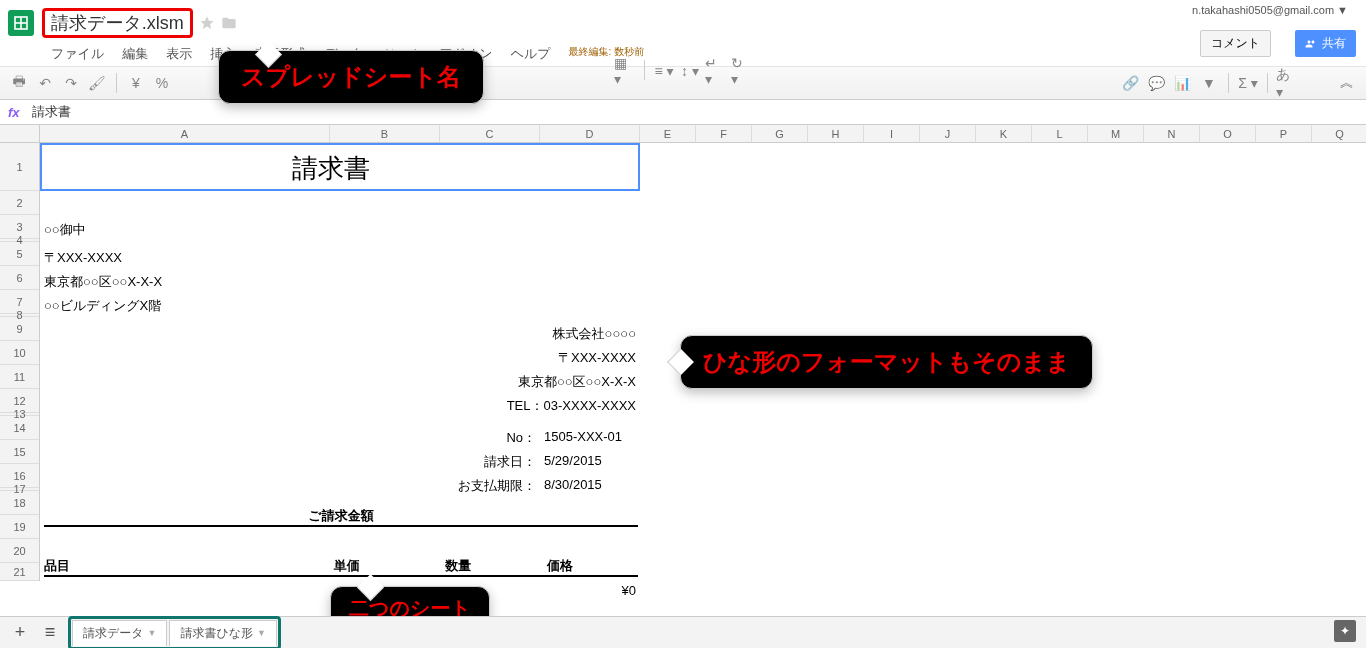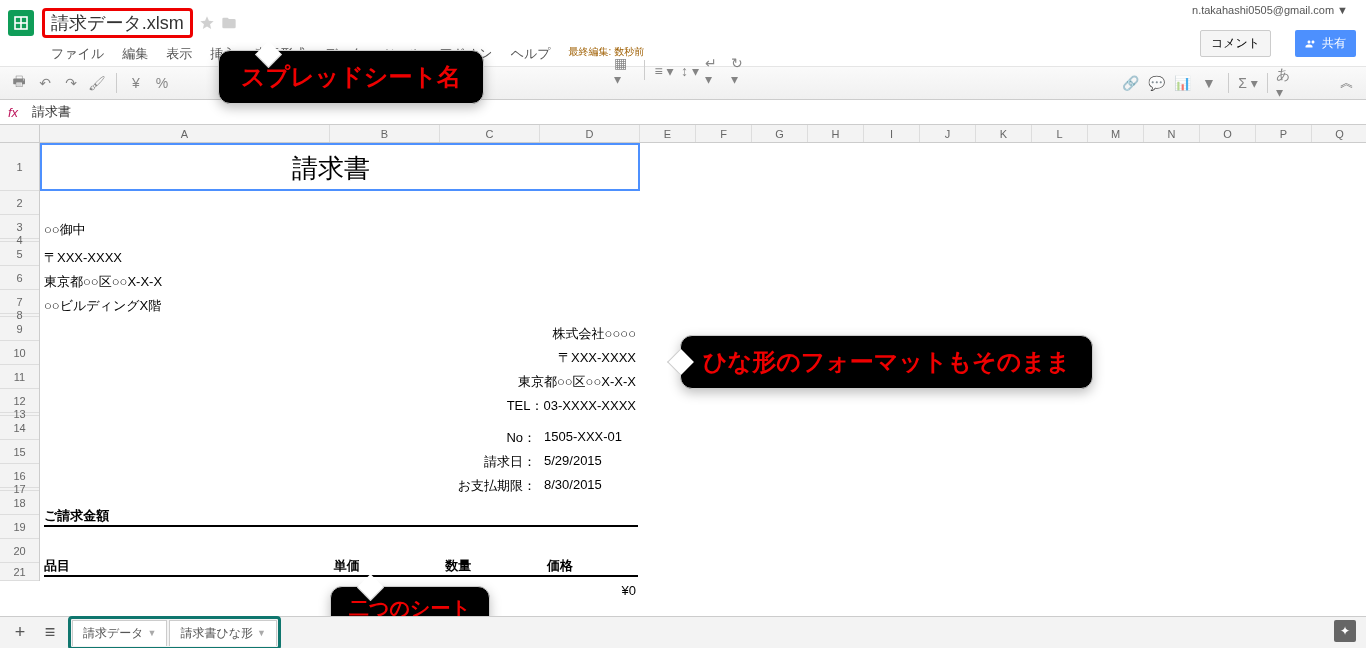--- a/index.html
+++ b/index.html
@@ -16,21 +16,21 @@
 .menuline span{padding:3px 9px;cursor:pointer;}
 .menuline .lastedit{color:#a16207;font-size:10px;padding:3px 9px;}
 .rightop{margin-left:auto;display:flex;align-items:center;gap:10px;padding-right:10px;}
 .email{font-size:11px;color:#555;}
 .btn-comment{border:1px solid #ccc;background:#f5f5f5;padding:4px 10px;font-size:12px;border-radius:2px;cursor:pointer;}
 .btn-share{background:#4d90fe;color:#fff;border:none;padding:5px 10px;font-size:12px;border-radius:2px;display:flex;align-items:center;gap:5px;cursor:pointer;}
 .toolbar{display:flex;align-items:center;gap:4px;padding:5px 8px;border-top:1px solid #e5e5e5;border-bottom:1px solid #ccc;background:linear-gradient(#fafafa,#f0f0f0);color:#555;}
 .tb{width:22px;height:22px;display:flex;align-items:center;justify-content:center;font-size:14px;opacity:.7;cursor:pointer;}
 .tb-sep{width:1px;height:20px;background:#ccc;margin:0 4px;}
 .fxbar{display:flex;align-items:center;border-bottom:1px solid #ccc;padding:3px 8px;font-size:13px;}
-.fx{font-style:italic;color:#be185d;width:24px;}
+.fx{font-style:italic;color:#8b5cf6;width:24px;font-weight:bold;}
 .fxval{color:#333;}
 .grid{position:relative;height:488px;overflow:hidden;}
 .colhdr{display:flex;position:absolute;top:0;left:0;height:18px;background:#f3f3f3;border-bottom:1px solid #ccc;}
 .corner{width:40px;border-right:1px solid #ccc;}
 .col{border-right:1px solid #ddd;text-align:center;font-size:11px;color:#666;line-height:18px;}
 .rowhdr{position:absolute;top:18px;left:0;width:40px;background:#f3f3f3;border-right:1px solid #ccc;}
 .row{height:24px;border-bottom:1px solid #ddd;text-align:center;font-size:11px;color:#666;line-height:24px;}
 .cells{position:absolute;top:18px;left:40px;font-size:13px;}
 .sel{position:absolute;border:2px solid #4d90fe;}
 .celltext{position:absolute;white-space:nowrap;}
@@ -188,21 +188,21 @@
   <div class="celltext label" style="top:182px;left:0;width:596px;">株式会社○○○○</div>
   <div class="celltext label" style="top:206px;left:0;width:596px;">〒XXX-XXXX</div>
   <div class="celltext label" style="top:230px;left:0;width:596px;">東京都○○区○○X-X-X</div>
   <div class="celltext label" style="top:254px;left:0;width:596px;">TEL：03-XXXX-XXXX</div>
   <div class="celltext label" style="top:286px;left:0;width:496px;">No：</div>
   <div class="celltext" style="top:286px;left:504px;">1505-XXX-01</div>
   <div class="celltext label" style="top:310px;left:0;width:496px;">請求日：</div>
   <div class="celltext" style="top:310px;left:504px;">5/29/2015</div>
   <div class="celltext label" style="top:334px;left:0;width:496px;">お支払期限：</div>
   <div class="celltext" style="top:334px;left:504px;">8/30/2015</div>
-  <div class="celltext uline" style="top:364px;left:4px;font-weight:bold;width:594px;"><span>ご請求金額</span></div>
+  <div class="celltext uline" style="top:364px;left:4px;font-weight:bold;width:594px;text-align:center;"><span>ご請求金額</span></div>
   <div class="celltext uline" style="top:414px;left:4px;font-weight:bold;width:594px;">
    <span style="display:inline-block;width:286px;">品目</span>
    <span style="display:inline-block;width:108px;">単価</span>
    <span style="display:inline-block;width:98px;">数量</span>
    <span>価格</span>
   </div>
   <div class="celltext label" style="top:440px;left:0;width:596px;">¥0</div>
  </div>
 </div>
 

